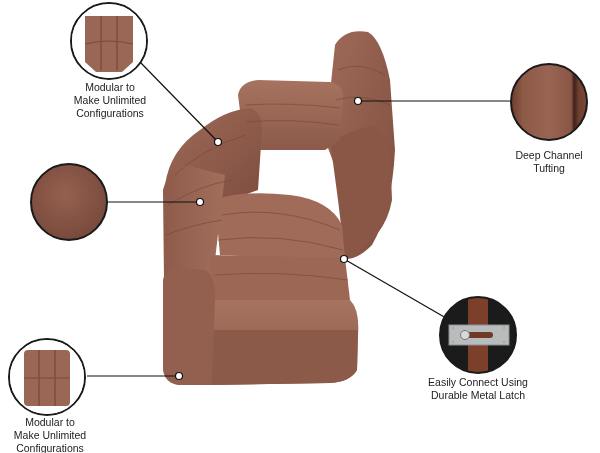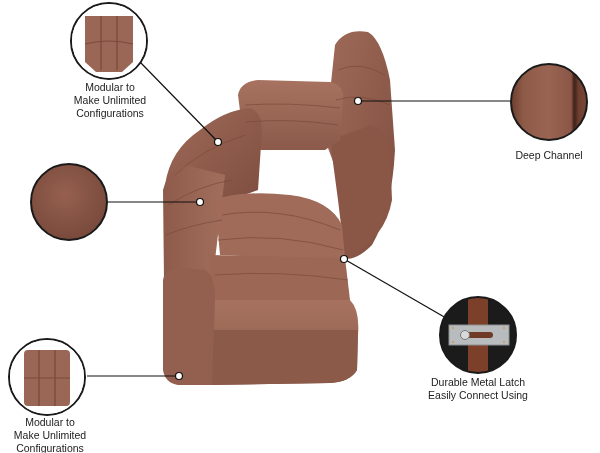--- a/index.html
+++ b/index.html
@@ -115,35 +115,36 @@
     <span>Modular to</span>
     <span>Make Unlimited</span>
     <span>Configurations</span>
   </div>
 
   <div class="callout-circle" style="left:510px; top:63px; width:78px; height:78px; background:linear-gradient(90deg, #6e3f30 0%, #8e5a48 15%, #9a6452 50%, #8a5646 80%, #3f2119 84%, #6e3f30 90%, #7a4636 100%);">
     <span></span>
   </div>
   <div class="caption" style="left:499px; top:142px; width:100px;margin-top:7px;">
     <span>Deep Channel</span>
+    <span>Tufting</span>
   </div>
 
   <div class="callout-circle" style="left:439px; top:296px; width:78px; height:78px; background:#1b1b1b;">
     <svg width="74" height="74" viewBox="0 0 74 74">
       <rect x="0" y="0" width="74" height="74" fill="#1b1b1b"></rect>
       <rect x="27" y="0" width="20" height="74" fill="#7c3f29"></rect>
       <rect x="8" y="27" width="60" height="20" fill="#b9bcbe" stroke="#8d9092"></rect>
       <rect x="26" y="34" width="26" height="6" rx="3" fill="#6f3a26"></rect>
       <circle cx="24" cy="37" r="4.5" fill="#d7d9da" stroke="#777"></circle>
       <g fill="#c9a26b">
           <circle cx="12" cy="30" r="1.2"></circle>
           <circle cx="12" cy="44" r="1.2"></circle>
           <circle cx="63" cy="30" r="1.2"></circle>
           <circle cx="63" cy="44" r="1.2"></circle>
         </g>
     </svg>
   </div>
   <div class="caption" style="left:418px; top:376px; width:120px;">
+    <span>Easily Connect Using</span>
     <span>Durable Metal Latch</span>
-    <span>Easily Connect Using</span>
   </div>
 
 </div>
 
 </body></html>

